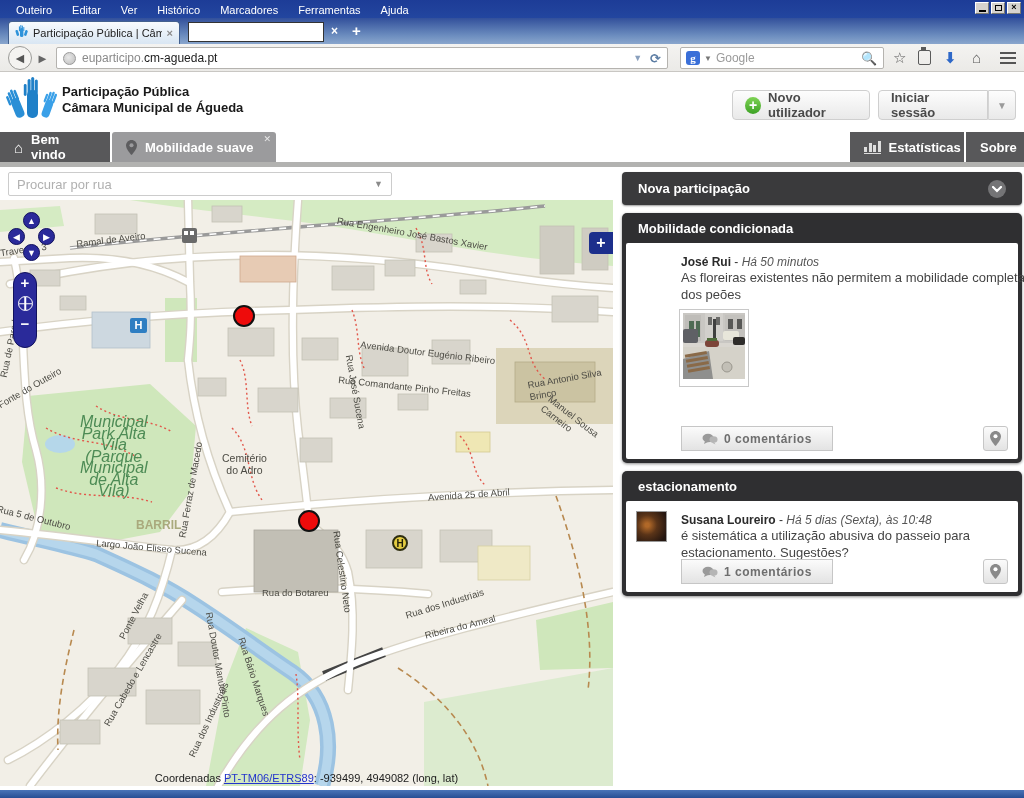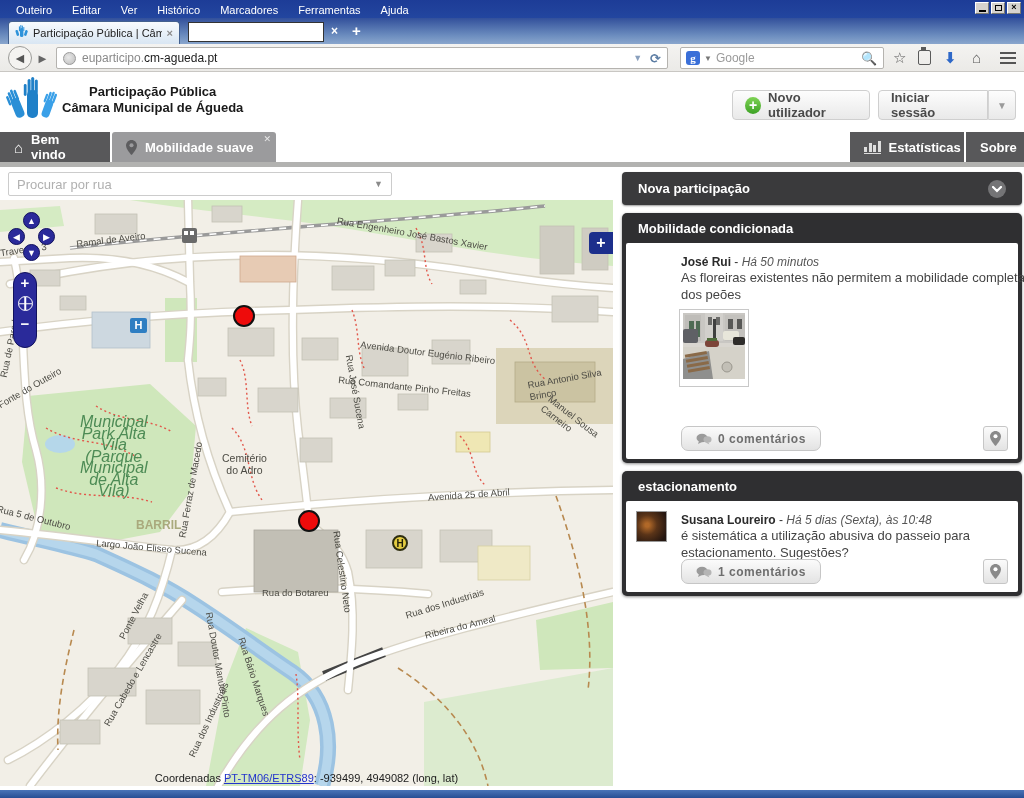--- a/index.html
+++ b/index.html
@@ -56,21 +56,21 @@
   #clipboard-icon::before { content:""; position:absolute; left:2px; top:-4px; width:5px; height:3px; background:#5a5a5a; }
   #download-icon { left:944px; color:#2e68c8; font-weight:bold; }
   #home-icon { left:972px; }
   #hamburger-icon { left:1000px; top:8px; width:16px; height:12px;
     border-top:2.5px solid #555; border-bottom:2.5px solid #555; }
   #hamburger-icon::before { content:""; display:block; margin-top:2.7px; height:2.5px; background:#555; }
 
   
   #site-header { position:absolute; left:0; top:72px; width:1024px; height:60px; background:#fff; }
   #logo { position:absolute; left:6px; top:4px; }
-  #site-title { position:absolute; left:62px; top:12px; font-size:13px; font-weight:bold; color:#1a1a1a; line-height:16px;text-align:center; }
+  #site-title { position:absolute; left:62px; top:12px; font-size:13px; font-weight:bold; color:#1a1a1a; line-height:16px; }
   .hdr-btn { position:absolute; top:18px; height:30px; background:linear-gradient(180deg,#fdfdfd,#e9e9e9);
     border:1px solid #cfcfcf; border-radius:4px; font-size:13px; font-weight:bold; color:#4a4a4a;
     display:flex; align-items:center; padding:0 12px; gap:7px; }
   #new-user-btn { left:732px; width:138px; }
   #plus-circle { width:17px; height:17px; border-radius:50%; background:linear-gradient(180deg,#7fd355,#3da225);
     color:#fff; font-size:14px; line-height:16px; text-align:center; font-weight:bold; }
   #login-btn { left:878px; width:110px; border-radius:4px 0 0 4px; }
   #login-caret { left:988px; width:28px; border-radius:0 4px 4px 0; border-left:1px solid #d5d5d5;
     justify-content:center; color:#9a9a9a; font-size:10px; }
 
@@ -134,21 +134,21 @@
   #card1-body { height:216px; } #card2-body { height:91px; }
   .author-line { font-size:12px; color:#333; margin-left:43px; }
   .author { font-weight:bold; color:#2b2b2b; }
   .time { font-style:italic; color:#555; }
   .card-text { font-size:13px; color:#444; margin-left:43px; line-height:17px; width:352px; }
   #photo-frame { position:absolute; left:53px; top:66px; background:#fff; border:1px solid #c8c8c8; padding:3px; }
   #card2-avatar { position:absolute; left:10px; top:10px; width:31px; height:31px; border:1px solid #999;
     background:radial-gradient(circle at 35% 45%, #b06828 8%, #5a3418 40%, #241610 85%); }
   .card-footer { position:absolute; left:12px; right:10px; bottom:8px; display:flex; align-items:center; }
   .comments-btn { margin-left:43px; height:25px; background:linear-gradient(180deg,#fbfbfb,#e3e3e3);
-    border:1px solid #c6c6c6; border-radius:7px; display:flex; align-items:center; gap:6px; padding:0 14px;
+    border:1px solid #c6c6c6; border-radius:0; display:flex; align-items:center; gap:6px; padding:0 20px;
     font-size:12px; font-weight:bold; color:#6e6e6e; letter-spacing:.5px; }
   .pin-btn { margin-left:auto; width:25px; height:25px; background:linear-gradient(180deg,#fbfbfb,#e3e3e3);
     border:1px solid #c6c6c6; border-radius:3px; display:flex; align-items:center; justify-content:center; }
   .bubble-icon { display:flex; }
 
   #bottom-strip { position:absolute; left:0; top:790px; width:1024px; height:8px;
     background:linear-gradient(180deg,#4a74b8,#274e94); }
 </style>
 </head>
 <body>

